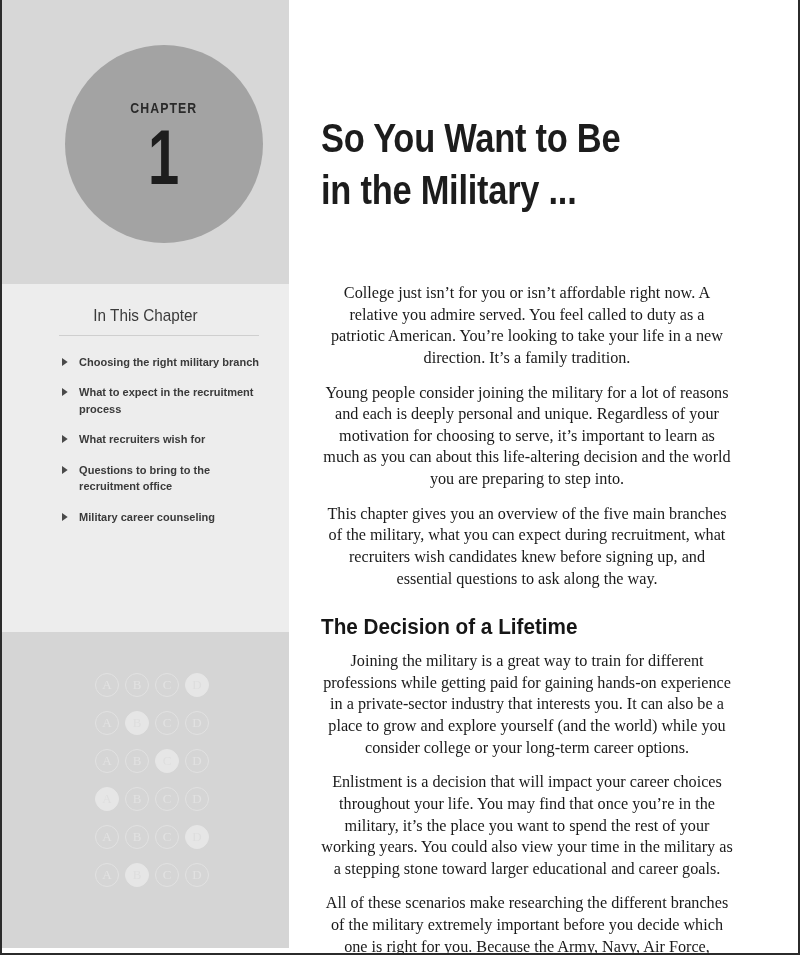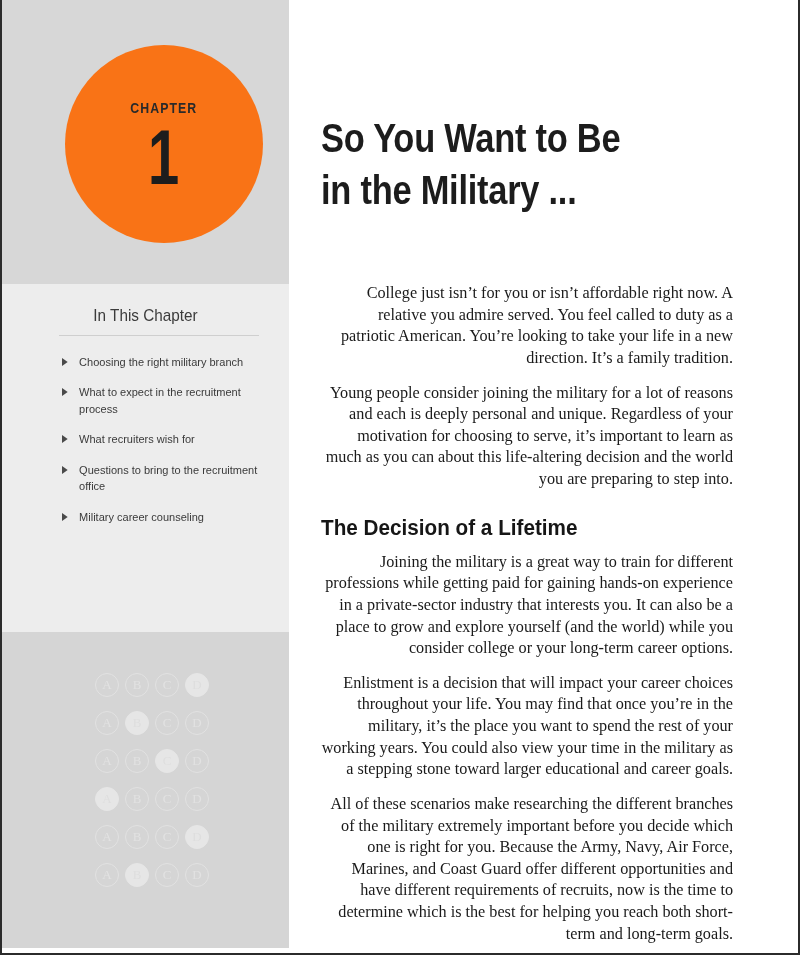--- a/index.html
+++ b/index.html
@@ -54,21 +54,21 @@
   }
 
   
   .chapter-circle {
     position: absolute;
     left: 63px;
     top: 45px;
     width: 198px;
     height: 198px;
     border-radius: 50%;
-    background: #f97316;
+    background: #a3a3a3;
     display: flex;
     flex-direction: column;
     align-items: center;
     justify-content: center;
   }
   .chapter-word {
     font-family: "Liberation Sans", sans-serif;
     font-weight: 700;
     font-size: 15px;
     letter-spacing: 1.3px;
@@ -105,20 +105,21 @@
     top: 335px;
     width: 200px;
     height: 1px;
     background: #cfcfcf;
   }
   .itc-list {
     position: absolute;
     left: 60px;
     top: 354px;
     width: 215px;
+    font-weight: bold;
   }
   .itc-item {
     position: relative;
     padding-left: 18px;
     margin-bottom: 14px;
     font-family: "Liberation Sans", sans-serif;
     font-size: 11.6px;
     line-height: 1.42;
     color: #3a3a3a;
     transform: scaleX(0.95);
@@ -191,21 +192,21 @@
     left: 0;
     top: 283px;
     width: 412px;
   }
   .para {
     font-family: "Liberation Serif", serif;
     font-size: 16.2px;
     line-height: 1.335;
     color: #1a1a1a;
     margin: 0 0 13px 0;
-    text-align: right;
+    text-align: center;
   }
   .section-head {
     font-family: "Liberation Sans", sans-serif;
     font-weight: 700;
     font-size: 22.5px;
     color: #161616;
     margin: 24px 0 11px 0;
     transform: scaleX(0.92);
     transform-origin: left center;
   }
@@ -294,20 +295,21 @@
   <div class="main">
 
     <div class="chapter-title">
       <div>So You Want to Be</div>
       <div>in the Military ...</div>
     </div>
 
     <div class="body-col">
       <p class="para">College just isn’t for you or isn’t affordable right now. A relative you admire served. You feel called to duty as a patriotic American. You’re looking to take your life in a new direction. It’s a family tradition.</p>
       <p class="para">Young people consider joining the military for a lot of reasons and each is deeply personal and unique. Regardless of your motivation for choosing to serve, it’s important to learn as much as you can about this life-altering decision and the world you are preparing to step into.</p>
+      <p class="para">This chapter gives you an overview of the five main branches of the military, what you can expect during recruitment, what recruiters wish candidates knew before signing up, and essential questions to ask along the way.</p>
       <h2 class="section-head">The Decision of a Lifetime</h2>
       <p class="para">Joining the military is a great way to train for different professions while getting paid for gaining hands-on experience in a private-sector industry that interests you. It can also be a place to grow and explore yourself (and the world) while you consider college or your long-term career options.</p>
       <p class="para">Enlistment is a decision that will impact your career choices throughout your life. You may find that once you’re in the military, it’s the place you want to spend the rest of your working years. You could also view your time in the military as a stepping stone toward larger educational and career goals.</p>
       <p class="para">All of these scenarios make researching the different branches of the military extremely important before you decide which one is right for you. Because the Army, Navy, Air Force, Marines, and Coast Guard offer different opportunities and have different requirements of recruits, now is the time to determine which is the best for helping you reach both short-term and long-term goals.</p>
     </div>
 
   </div>
 
 </div>
 

